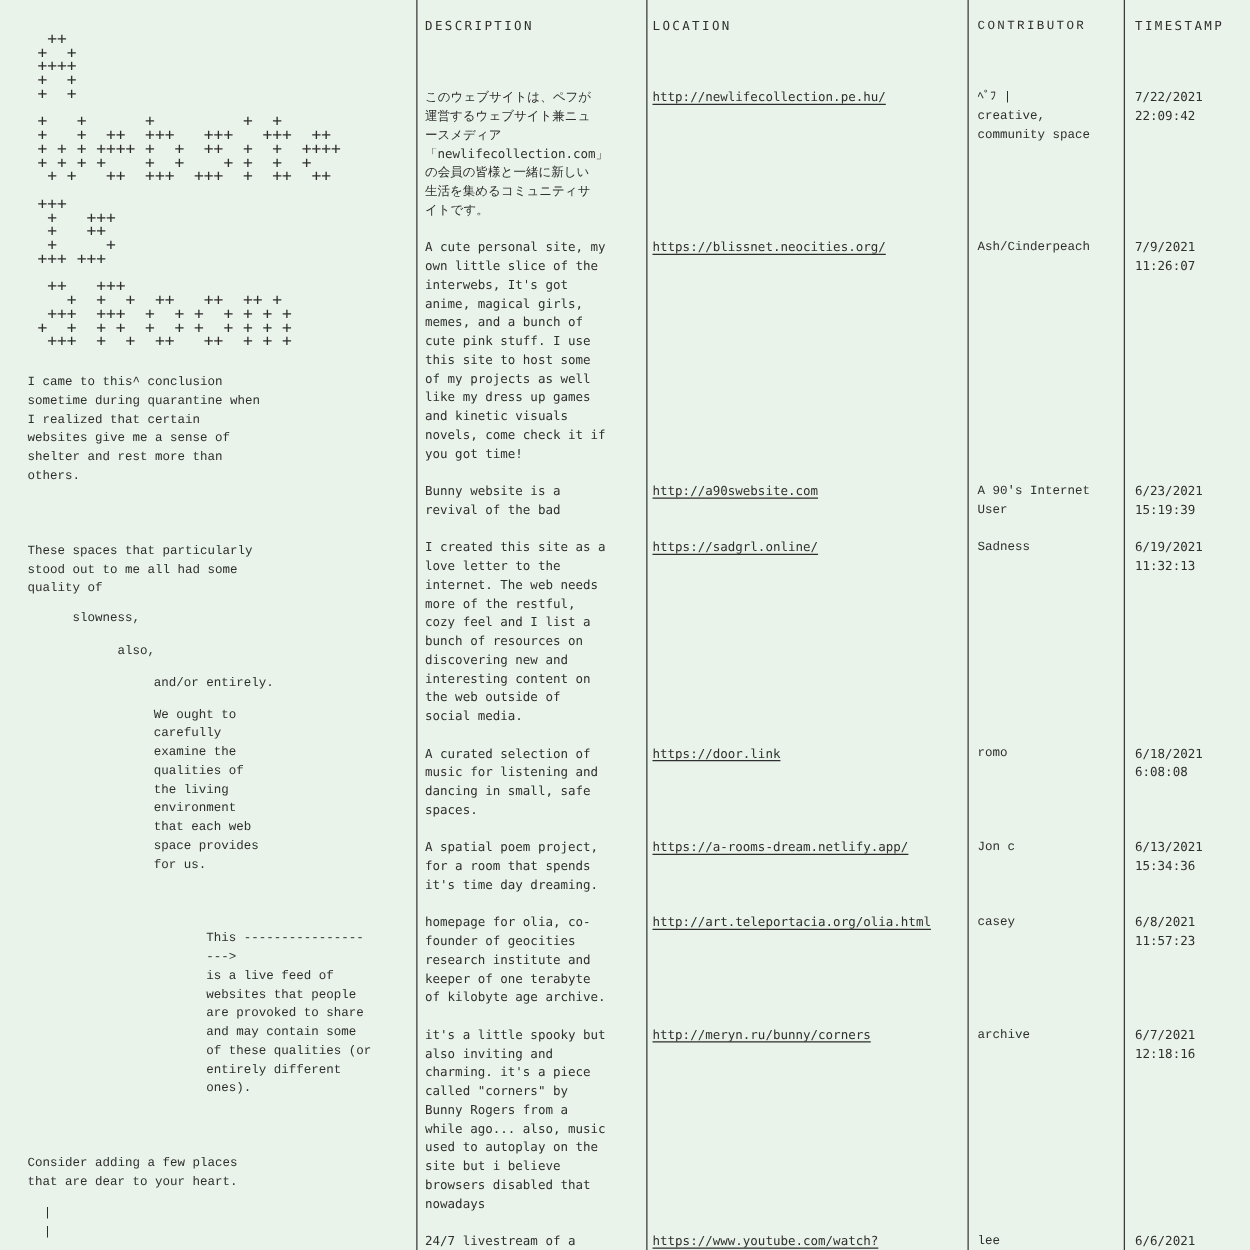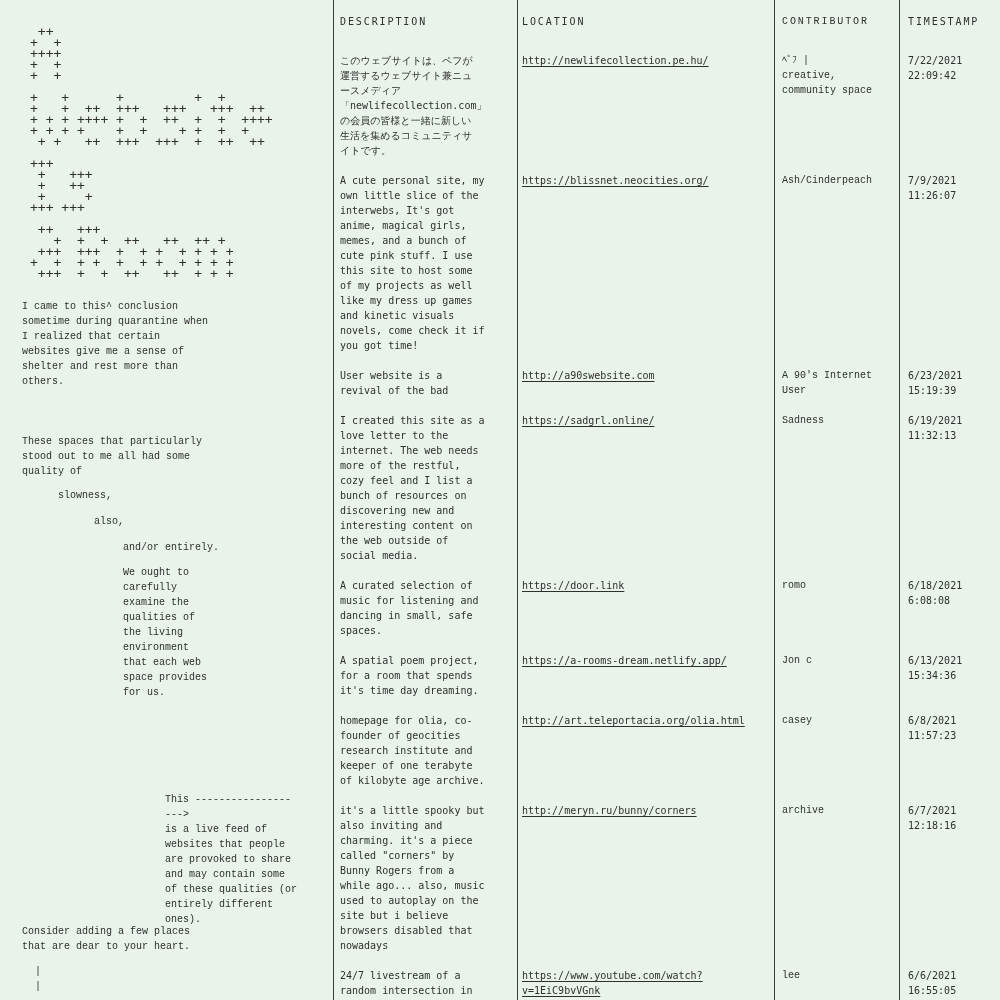--- a/index.html
+++ b/index.html
@@ -30,35 +30,35 @@
     letter-spacing: 0;
     white-space: pre;
     color: var(--ink);
   }
   .intro        { left: 22px;  top: 299px; width: 215px; }
   .qualities    { left: 22px;  top: 434px; width: 215px; }
   .q1           { left: 58px;  top: 488px; }
   .q2           { left: 94px;  top: 514px; }
   .q3           { left: 123px; top: 540px; }
   .examine      { left: 123px; top: 565px; width: 110px; }
-  .feednote     { left: 165px; top: 744px; width: 150px; margin-top: 48px; }
+  .feednote     { left: 165px; top: 744px; width: 150px; }
   .consider     { left: 22px;  top: 924px; width: 215px; }
   .down-arrow   { left: 35px;  top: 964px; }
 
   
   .vline { position: absolute; top: 0; bottom: 0; width: 1px; background: var(--line); }
   .v1 { left: 333px; }
   .v2 { left: 517px; }
   .v3 { left: 774px; }
   .v4 { left: 899px; }
 
   
   .feed { position: absolute; left: 340px; top: 14px; width: 660px; }
   .trow { display: flex; align-items: flex-start; margin-bottom: 15px; }
-  .thead { margin-bottom: 24px; letter-spacing: 1.9px; align-items: center; }
+  .thead { margin-bottom: 42px; letter-spacing: 1.9px; align-items: center; }
   .c-desc    { width: 177px; padding-right: 12px; }
   .c-loc     { width: 257px; padding-left: 5px; padding-right: 12px; }
   .c-contrib { width: 125px; padding-left: 8px;  padding-right: 6px; font-family: Liberation Mono, monospace; }
   .c-ts      { width: 101px; padding-left: 9px; }
   .cell { white-space: pre-line; line-height: 15px; }
   a.loc-link {
     color: var(--ink);
     text-decoration: underline;
     text-underline-offset: 2px;
     white-space: pre-line;
@@ -172,21 +172,21 @@
 and kinetic visuals
 novels, come check it if
 you got time!</div>
       <div class="c-loc cell"><a class="loc-link" href="#">https://blissnet.neocities.org/</a></div>
       <div class="c-contrib cell">Ash/Cinderpeach</div>
       <div class="c-ts cell">7/9/2021
 11:26:07</div>
     </div>
 
     <div class="trow">
-      <div class="c-desc cell">User website is a
+      <div class="c-desc cell">Bunny website is a
 revival of the bad</div>
       <div class="c-loc cell"><a class="loc-link" href="#">http://a90swebsite.com</a></div>
       <div class="c-contrib cell">A 90's Internet
 User</div>
       <div class="c-ts cell">6/23/2021
 15:19:39</div>
     </div>
 
     <div class="trow">
       <div class="c-desc cell">I created this site as a

